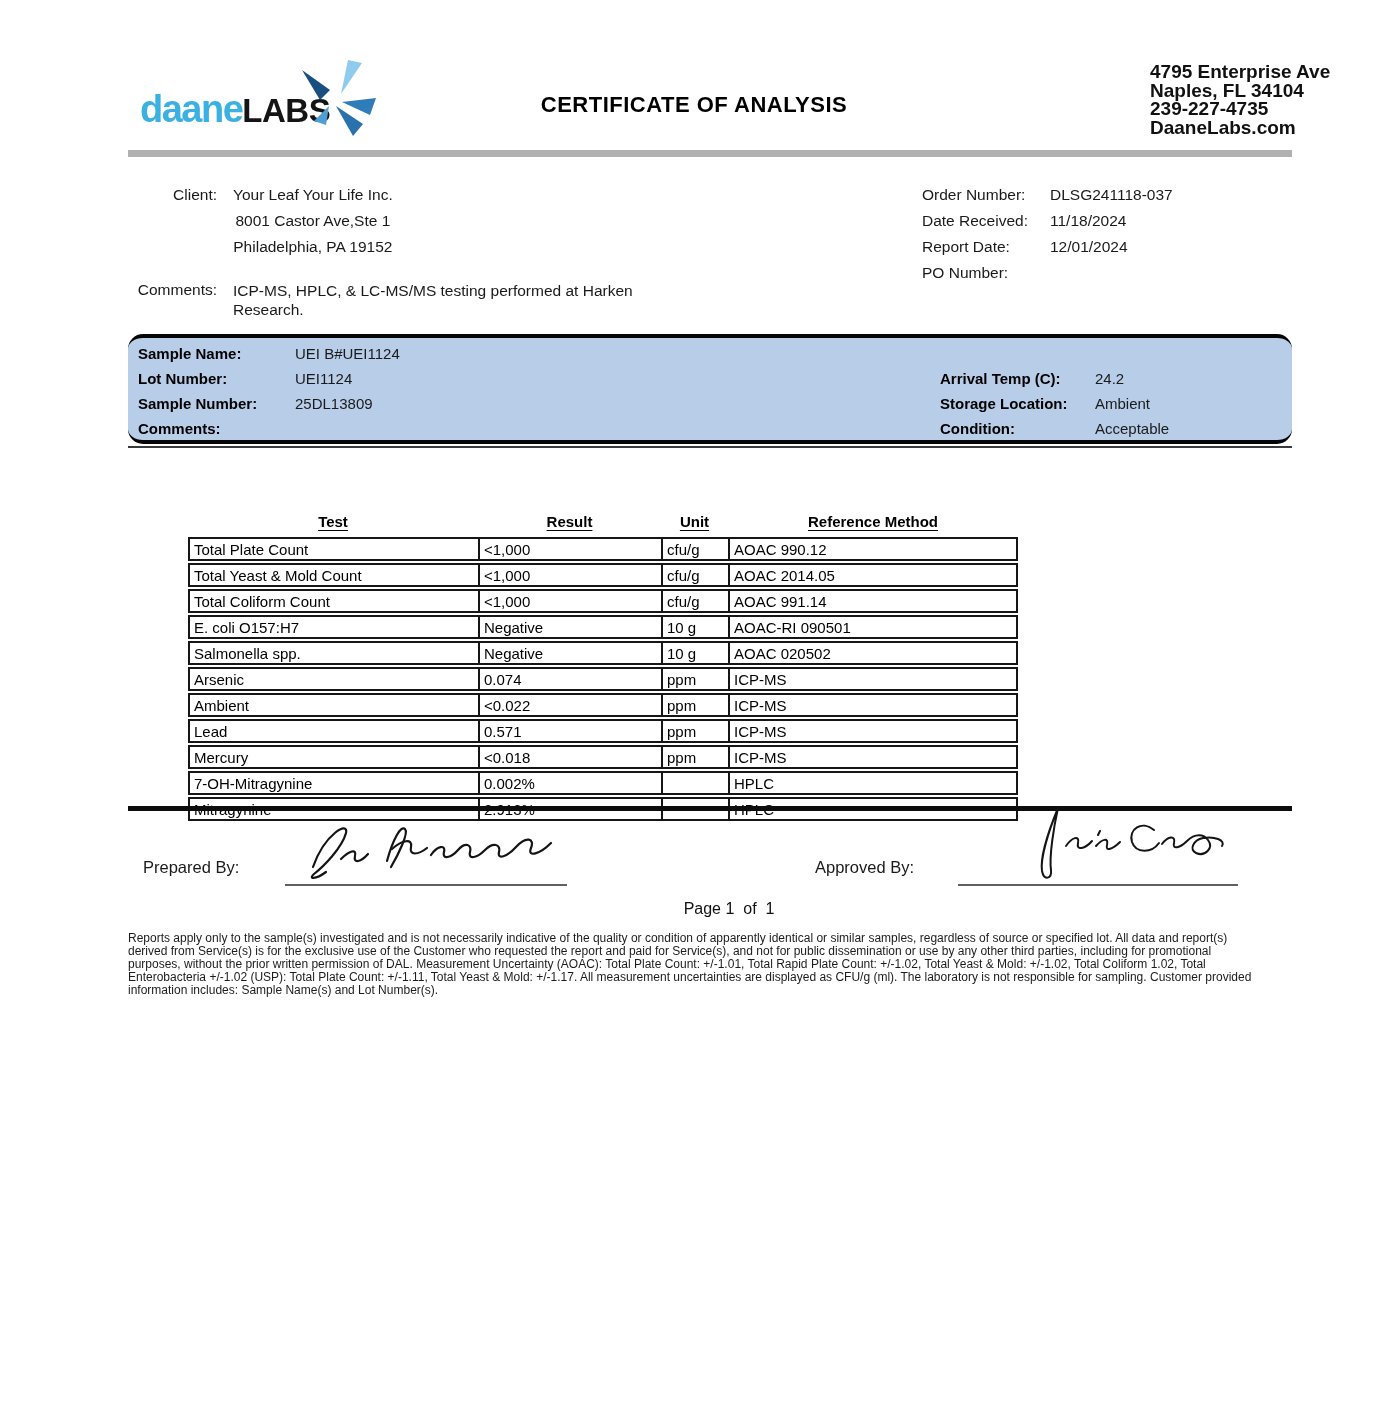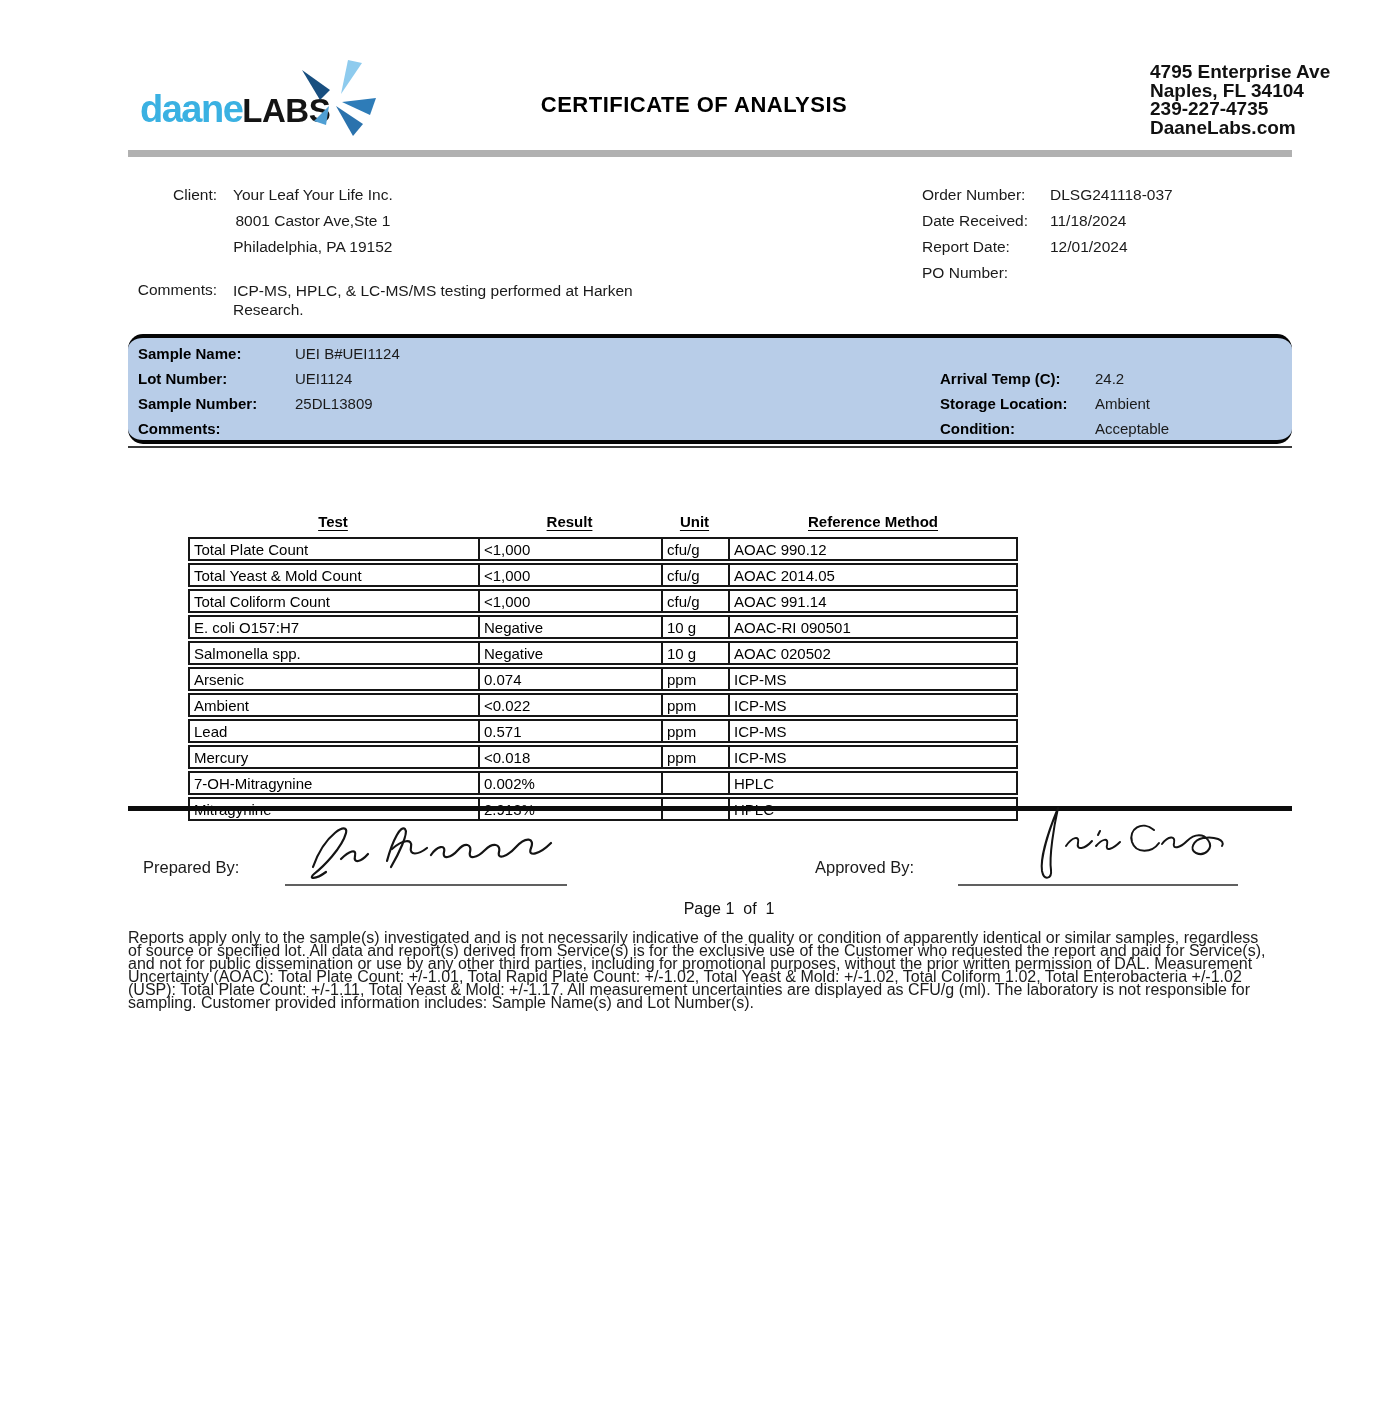--- a/index.html
+++ b/index.html
@@ -48,21 +48,21 @@
   
   .thick-rule{position:absolute;left:128px;top:806px;width:1164px;height:5px;background:#0d0d0d;}
   .prep-label{position:absolute;left:143px;top:858px;font-size:16.5px;}
   .prep-line{position:absolute;left:285px;top:884px;width:282px;height:2px;background:#606060;}
   .prep-sig{position:absolute;left:295px;top:815px;}
   .appr-label{position:absolute;left:815px;top:858px;font-size:16.5px;}
   .appr-line{position:absolute;left:958px;top:884px;width:280px;height:2px;background:#606060;}
   .appr-sig{position:absolute;left:1008px;top:804px;}
   .page-indicator{position:absolute;left:0;top:900px;width:1388px;text-align:center;
     font-size:16px;white-space:pre;color:#111;padding-left:35px;}
-  .fine-print{position:absolute;left:128px;top:932px;width:1138px;font-size:16px;
+  .fine-print{position:absolute;left:128px;top:932px;width:1138px;font-size:12px;
     line-height:12.9px;color:#1c1c1c;}
 </style>
 </head>
 <body>
 
 <div class="page">
 
   <div class="logo-block">
     <span class="logo-daane">daane</span>
       <span class="logo-labs">LABS</span>

